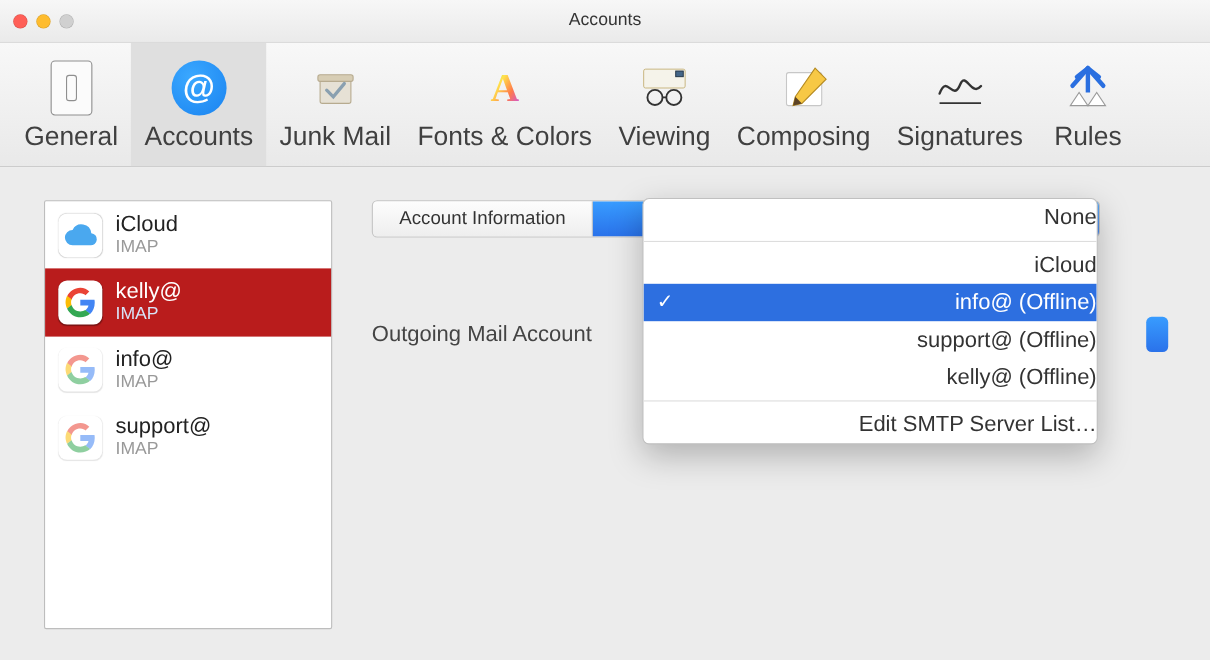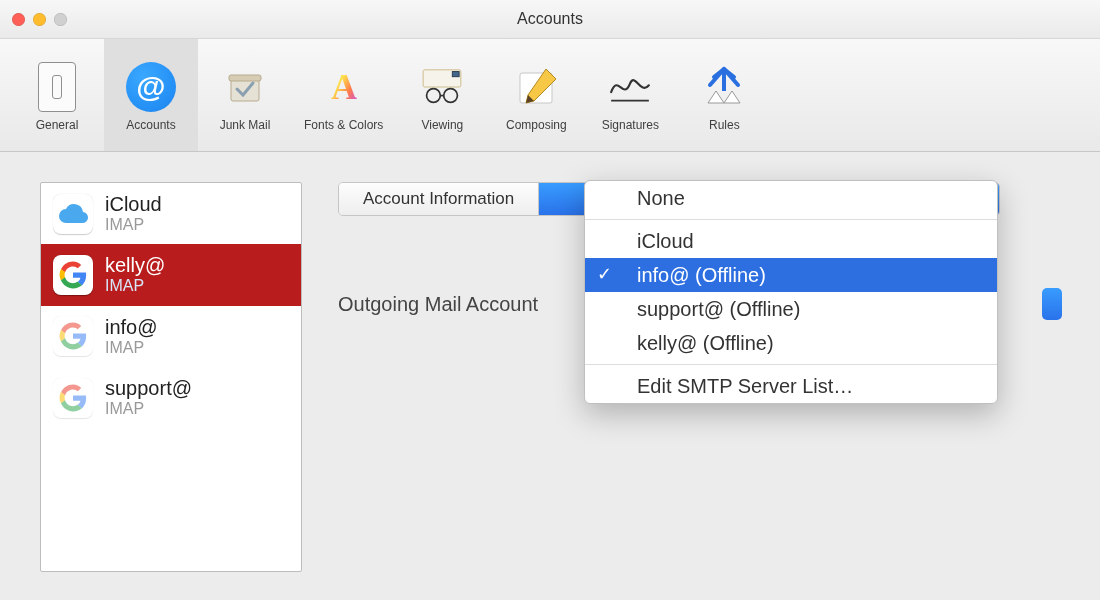--- a/index.html
+++ b/index.html
@@ -70,21 +70,21 @@
     background: #dfdfdf;
   }
   .toolbar-item .icon-wrap {
     width: 70px;
     height: 58px;
     display: flex;
     align-items: center;
     justify-content: center;
   }
   .toolbar-item .tlabel {
-    font-size: 12px;
+    font-size: 24px;
     color: #404040;
     margin-top: 2px;
     white-space: nowrap;
   }
 
   .icon-general {
     width: 36px; height: 48px;
     border: 1.5px solid #8f8f8f;
     border-radius: 4px;
     background: #fbfbfb;
@@ -221,20 +221,21 @@
     color: #333;
     overflow: hidden;
   }
   .popup-menu .pm-item {
     display:flex;
     align-items:center;
     height: 34px;
     padding-left: 52px;
     position: relative;
     cursor: default;
+    justify-content: flex-end;
   }
   .popup-menu .pm-item .check {
     position:absolute;
     left: 12px;
     top: 50%;
     transform: translateY(-55%);
     font-size: 18px;
     color: #fff;
     display:none;
   }

